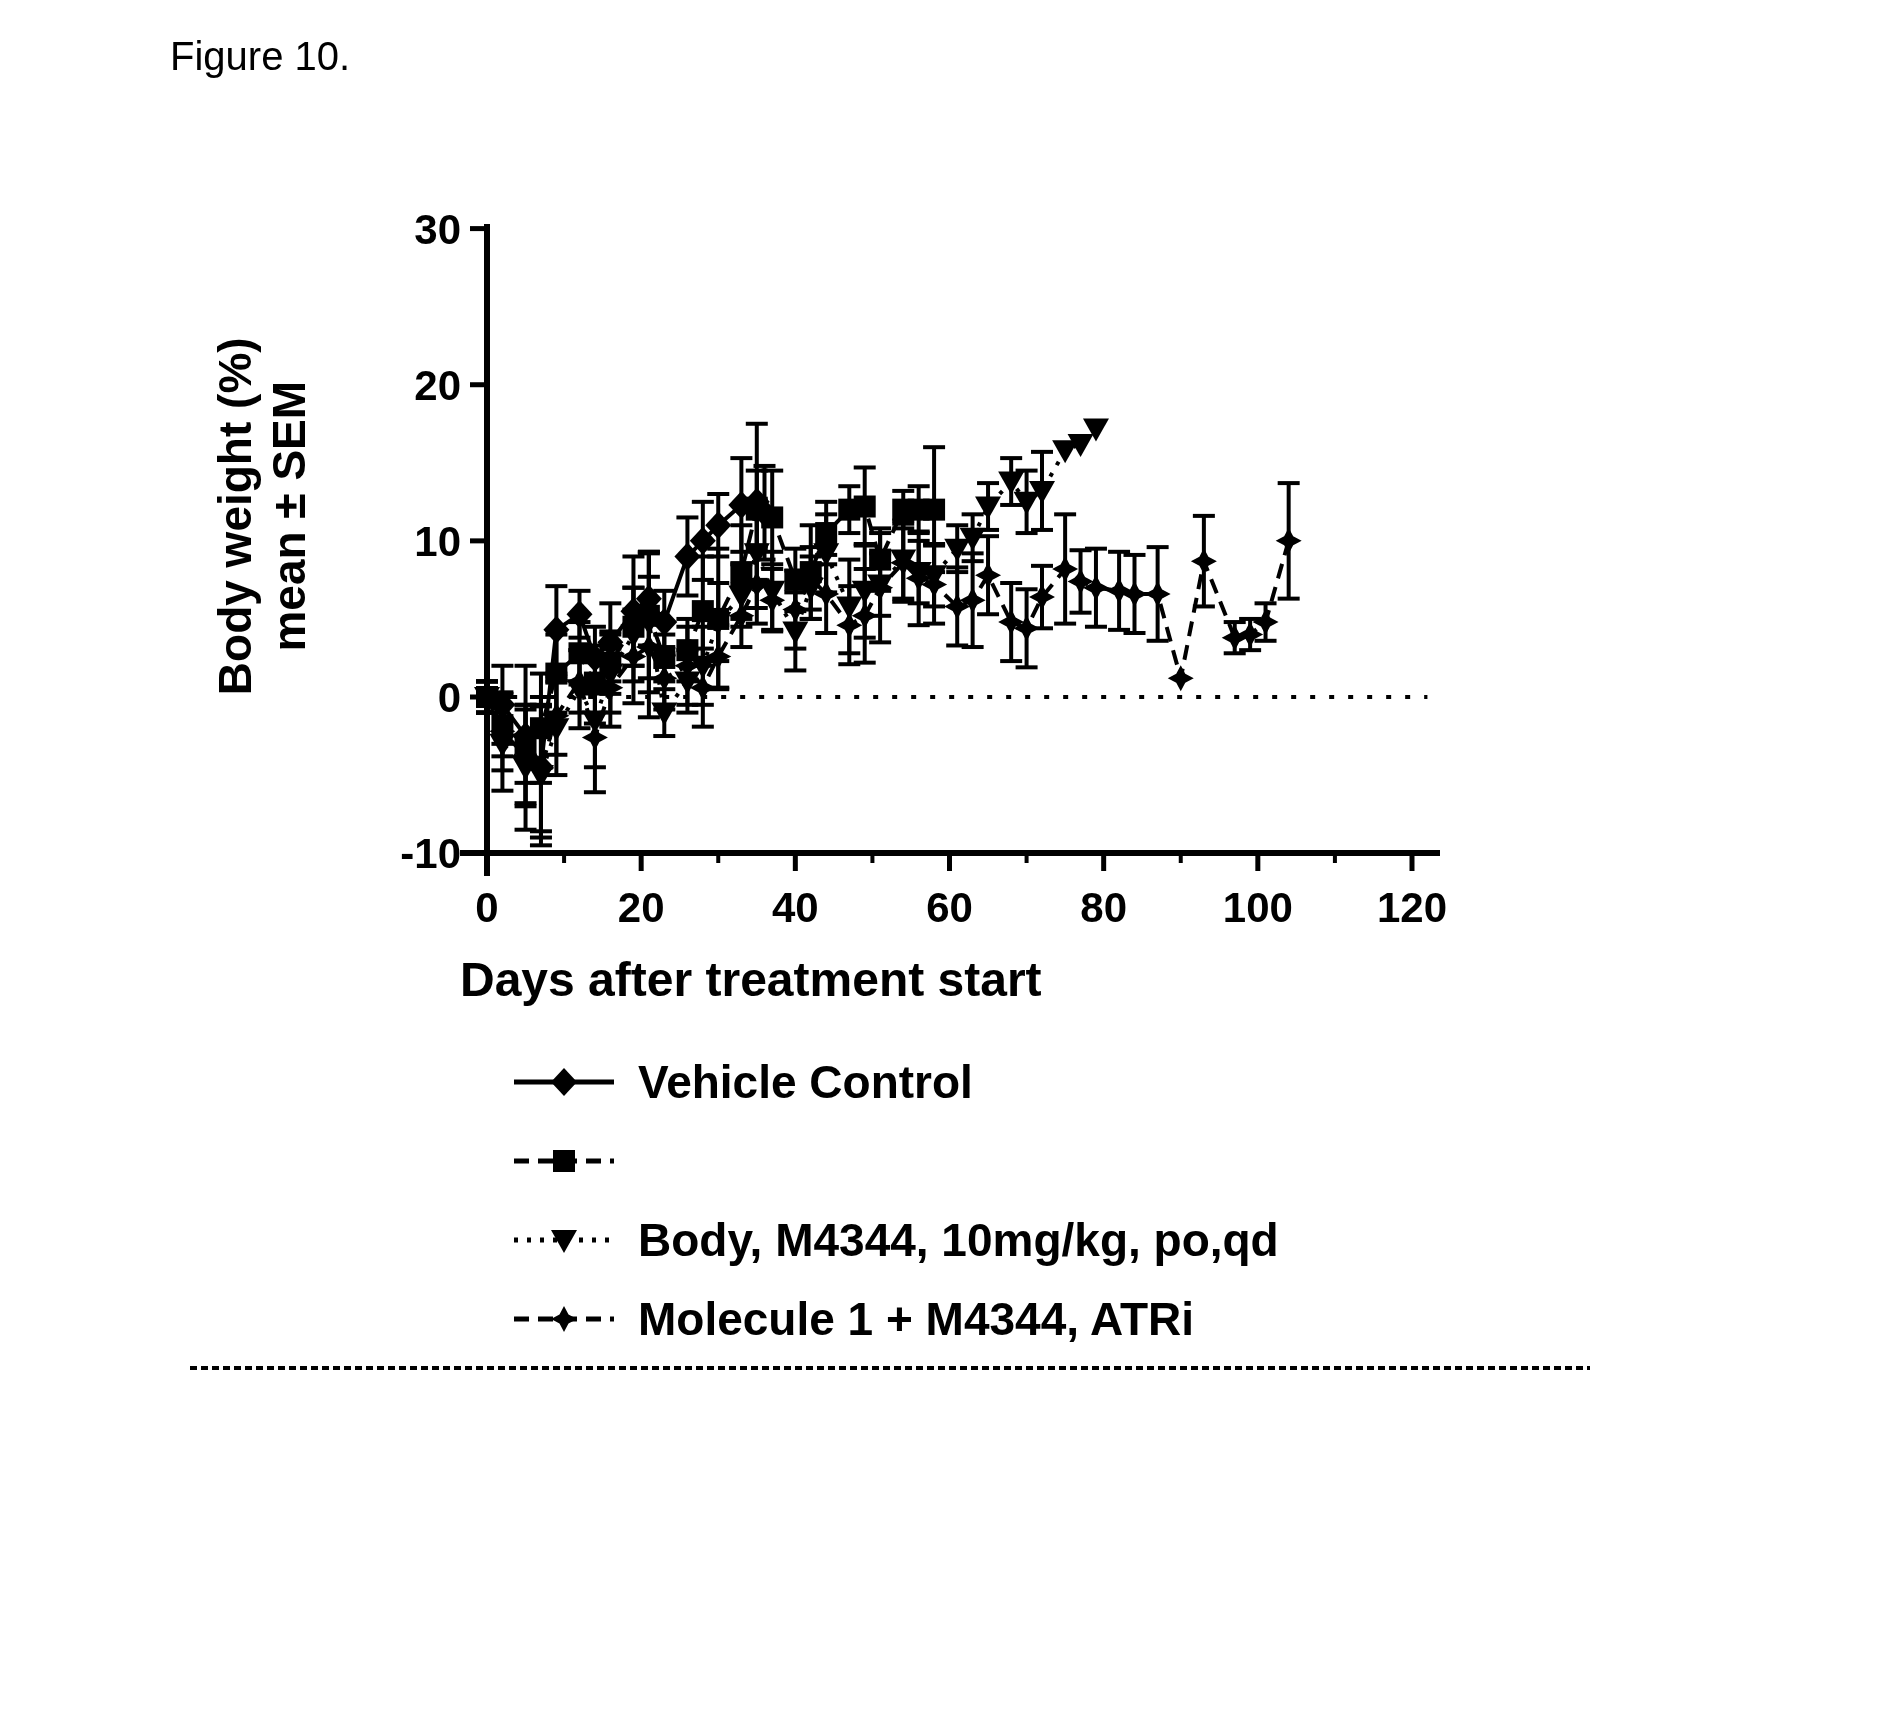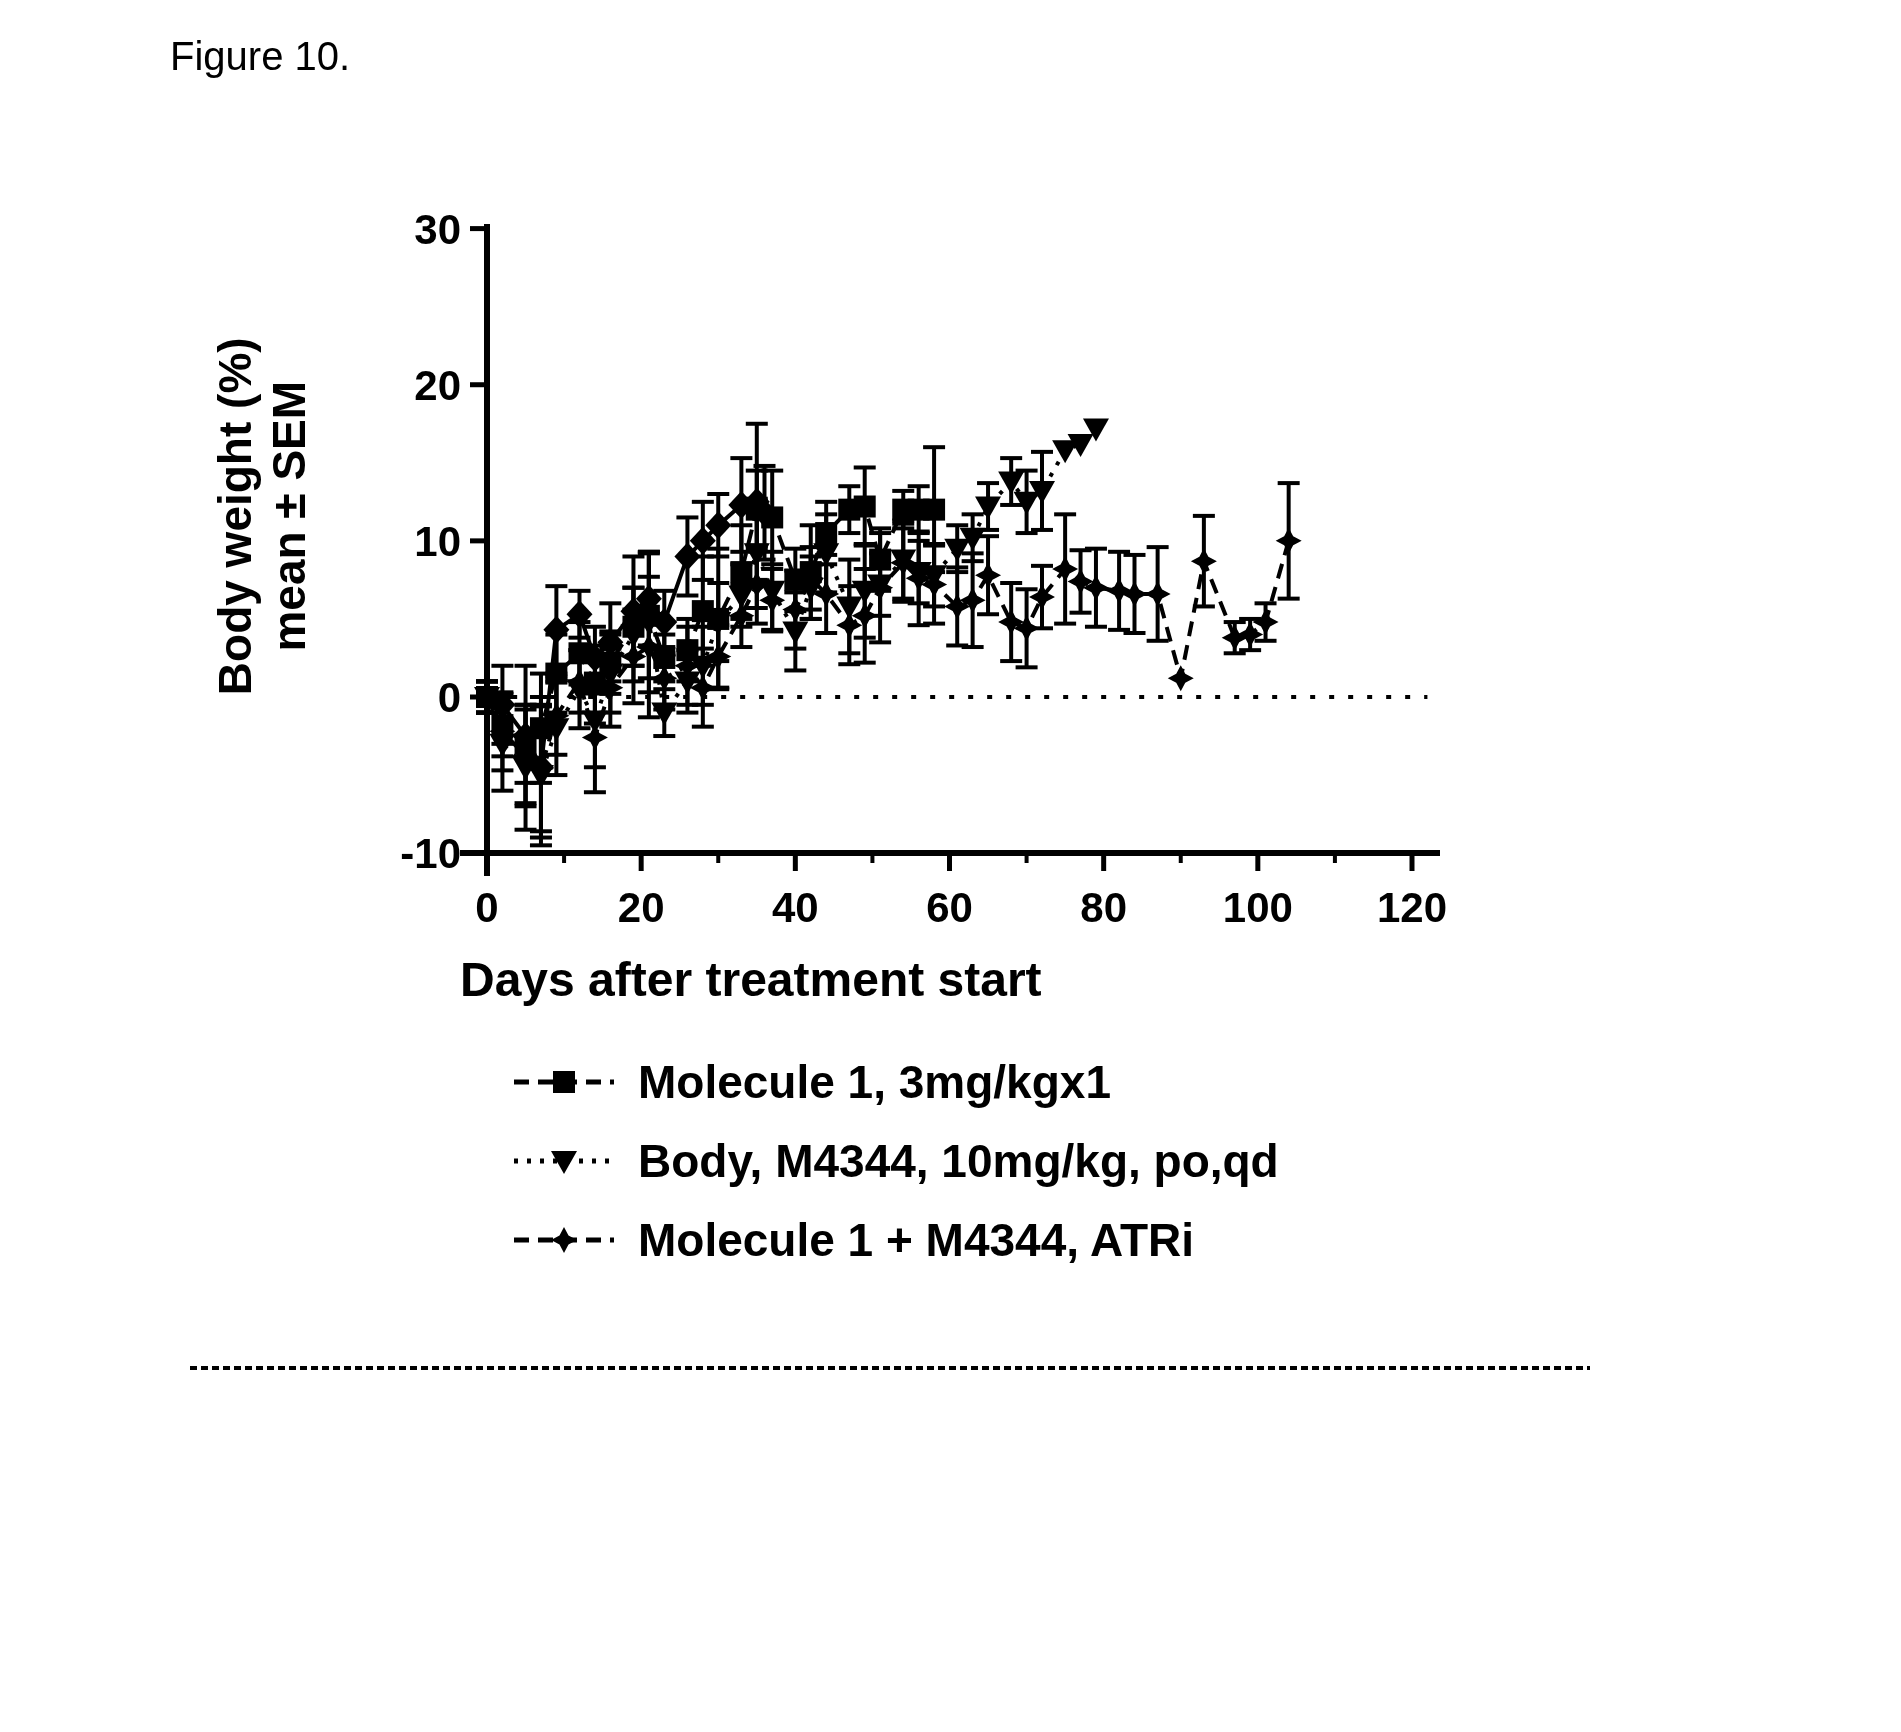--- a/index.html
+++ b/index.html
@@ -550,24 +550,30 @@
 <div class="abs ylabel">
   <div>Body weight (%)</div>
   <div>mean ± SEM</div>
 </div>
 
 <div class="abs xlabel">Days after treatment start</div>
 
 <div class="abs legend">
   <div class="legend-row">
     <svg class="legend-marker" width="112" height="48">
+        <line x1="6" y1="24" x2="106" y2="24" stroke="#000" stroke-width="5" stroke-dasharray="none"></line>
+        <path d="M 56,10 L 69,24 L 56,38 L 43,24 Z" fill="#000"></path>
+      </svg>
+    <span class="legend-label">Vehicle Control</span>
+  </div>
+  <div class="legend-row">
+    <svg class="legend-marker" width="112" height="48">
         <line x1="6" y1="24" x2="106" y2="24" stroke="#000" stroke-width="5" stroke-dasharray="15 9"></line>
         <rect x="45" y="13" width="22" height="22" fill="#000"></rect>
       </svg>
-    <span class="legend-label">Molecule 1, 3mg/kgx1</span>
   </div>
   <div class="legend-row">
     <svg class="legend-marker" width="112" height="48">
         <line x1="6" y1="24" x2="106" y2="24" stroke="#000" stroke-width="5" stroke-dasharray="4 9"></line>
         <path d="M 43,14 L 69,14 L 56,37 Z" fill="#000"></path>
       </svg>
     <span class="legend-label">Body, M4344, 10mg/kg, po,qd</span>
   </div>
   <div class="legend-row">
     <svg class="legend-marker" width="112" height="48">

